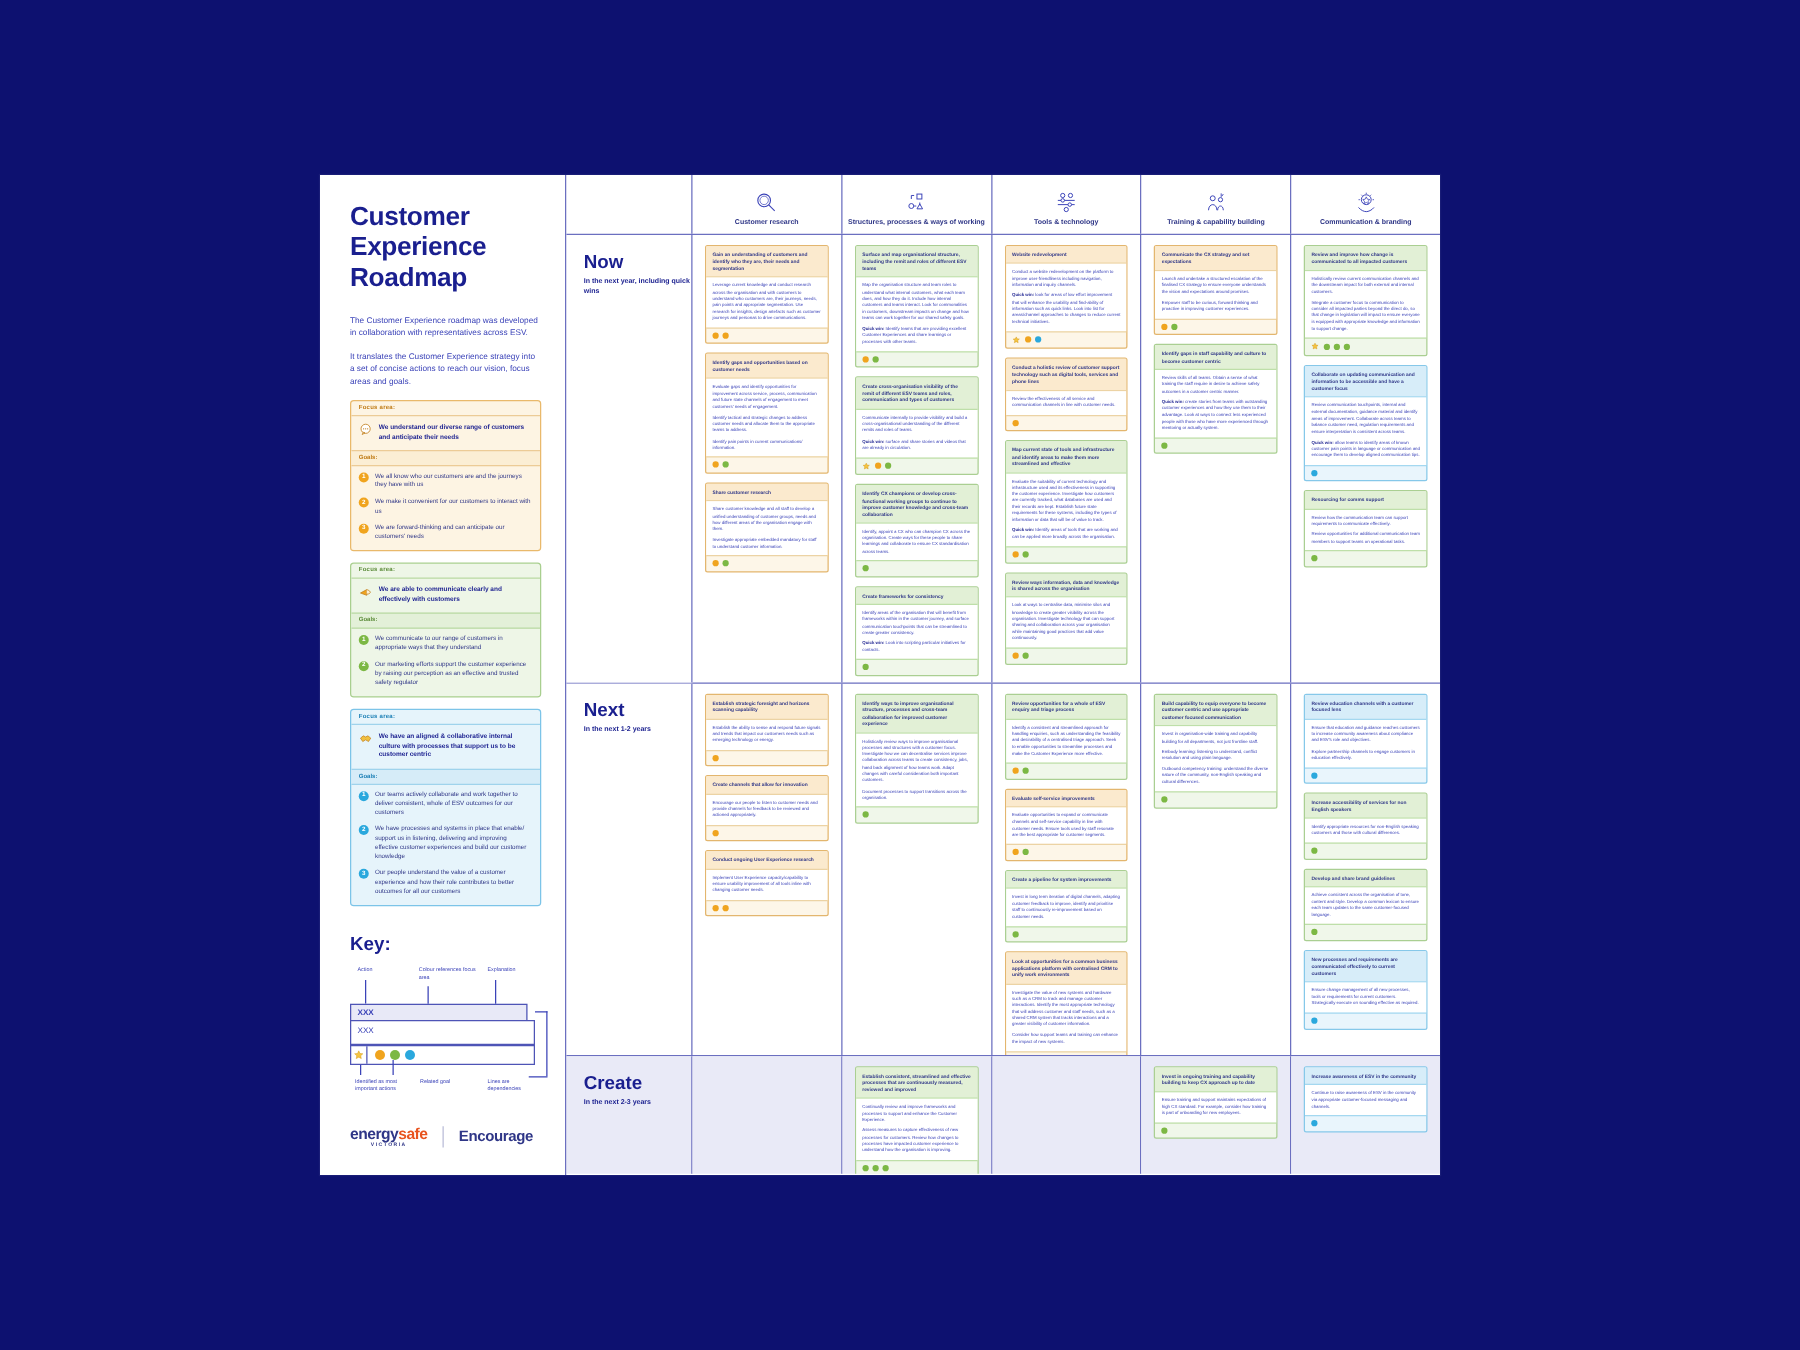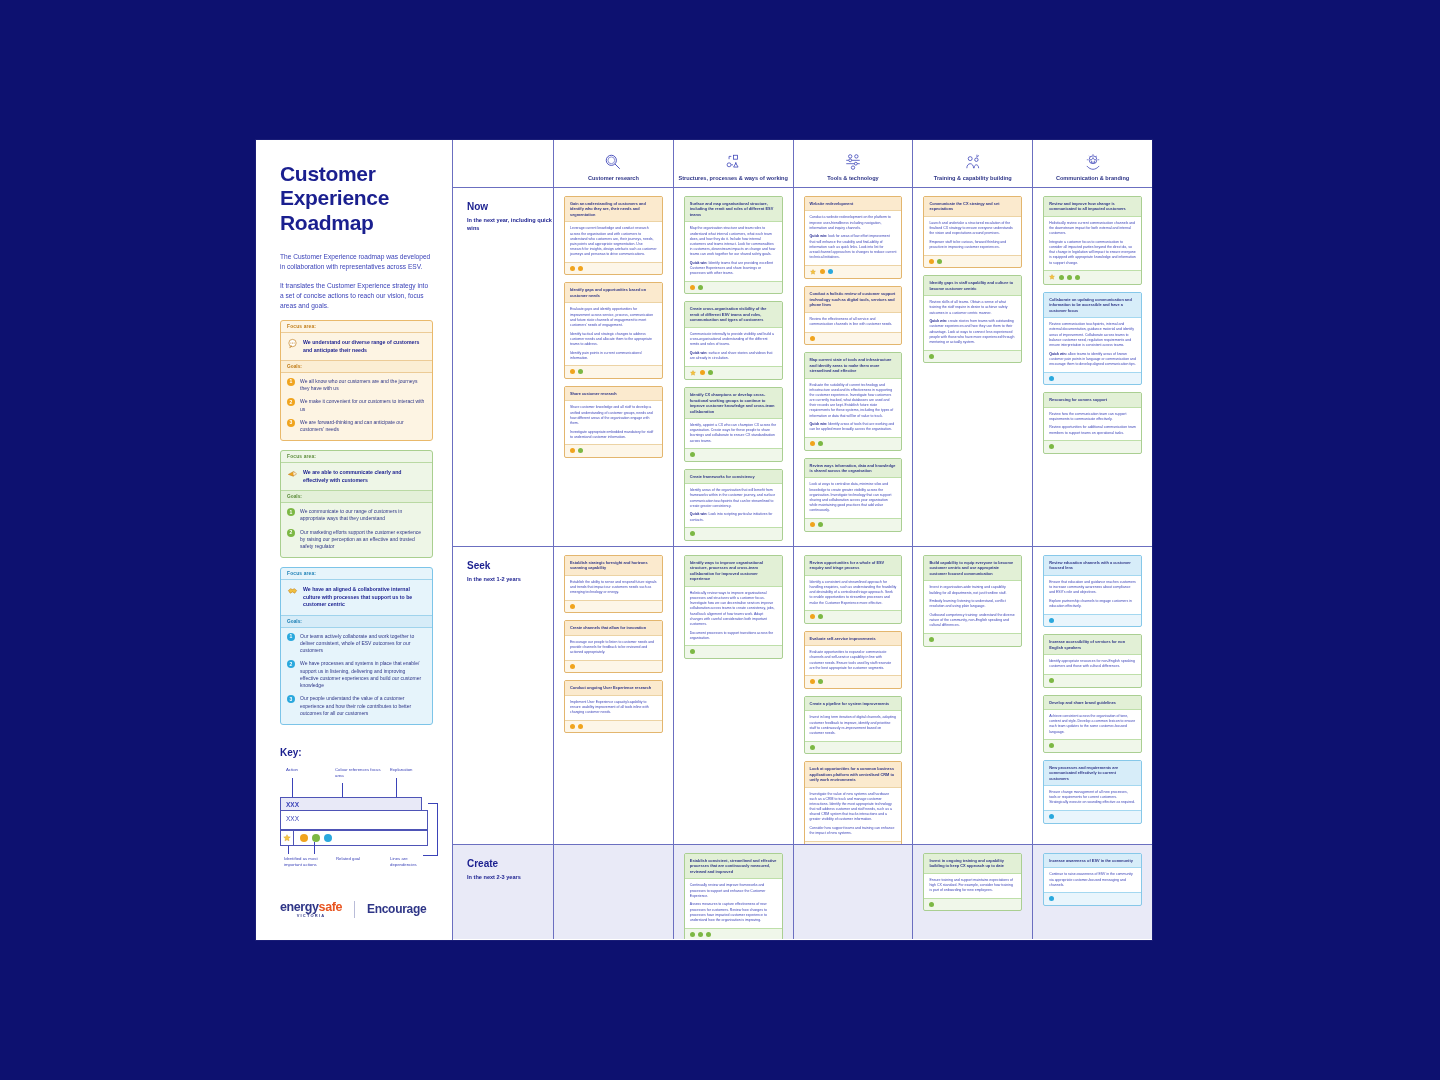--- a/index.html
+++ b/index.html
@@ -56,21 +56,21 @@
     color:#fff; font-size:5px; font-weight:bold;
     display:flex; align-items:center; justify-content:center; line-height:1;
   }
   .fa.orange .goal-num { background:#f0a41e; }
   .fa.green  .goal-num { background:#7cb844; }
   .fa.blue   .goal-num { background:#2aa8dd; }
   .goal-txt { font-size:5px; line-height:1.45; color:#2f3687; }
   .fa-pad-bottom { height:6px; }
 
   
-  #key-title { color:#1a1f8f; font-weight:bold; font-size:10px; margin:22px 0 0 0; }
+  #key-title { color:#1a1f8f; font-weight:bold; font-size:15px; margin:22px 0 0 0; }
   #key-wrap { position:relative; margin-top:9px; height:105px; }
   .key-ann { position:absolute; font-size:4.3px; color:#3b43b8; line-height:1.35; }
   .key-box { position:absolute; left:0; top:30px; width:142px; border:1px solid #4e54b6; background:#e8e9f7; }
   .key-box2{ position:absolute; left:0; top:43px; width:148px; height:20px; border:1px solid #4e54b6; background:#ffffff; }
   .key-box3{ position:absolute; left:0; top:63px; width:148px; height:16px; border:1px solid #4e54b6; background:#ffffff; display:flex; align-items:center; }
   .key-xxx { font-size:6.5px; font-weight:bold; color:#3b43b8; padding:3px 5px; }
   .key-xxx2{ font-size:6.5px; color:#3b43b8; padding:4px 5px; }
   .key-star { width:13px; height:14px; border-right:1px solid #4e54b6; display:flex; align-items:center; justify-content:center; }
   .key-dots { display:flex; gap:4px; padding-left:6px; }
   .kd { width:8px; height:8px; border-radius:50%; }
@@ -102,21 +102,21 @@
   .band:last-child { border-bottom:none; }
   #band-now { height:359px; }
   #band-next { height:298px; }
   #band-future { height:94px; }
   .band-label {
     width:101px; flex:0 0 101px; border-right:1px solid #6b6fc0;
     padding:14px 0 0 14px; background:#fff;
   }
   #band-future .band-label, #band-future .col { background:#e9eaf7; }
   #band-next .col:nth-child(odd), #band-now .col:nth-child(odd) { }
-  .band-title { color:#1a1f8f; font-weight:bold; font-size:10px; line-height:1; }
+  .band-title { color:#1a1f8f; font-weight:bold; font-size:15px; line-height:1; }
   .band-sub { color:#1a1f8f; font-weight:bold; font-size:5.6px; margin-top:5px; line-height:1.35; }
   .col {
     flex:1; border-right:1px solid #6b6fc0; position:relative;
     padding:8px 10px; overflow:hidden;
   }
   .col:last-child { border-right:none; }
 
   
   .card { border:1px solid; border-radius:2px; margin-bottom:7px; position:relative; }
   .card.orange { border-color:#e3b66e; background:#fdf6e8; }
@@ -534,21 +534,21 @@
                 <div class="card-p">Review opportunities for additional communication team members to support teams on operational tasks.</div>
               </div>
         <div class="card-ft">
                 <span class="dot g"></span>
               </div>
       </div>
           </div>
      </div>
         <div class="band" id="band-next">
        <div class="band-label">
-         <div class="band-title">Seek</div>
+         <div class="band-title">Next</div>
          <div class="band-sub">In the next 1-2 years</div>
        </div>
           <div class="col">
             <div class="card orange">
         <div class="card-hd">Establish strategic foresight and horizons scanning capability</div>
         <div class="card-body">
                 <div class="card-p">Establish the ability to sense and respond future signals and trends that impact our customers needs such as emerging technology or energy.</div>
               </div>
         <div class="card-ft">
                 <span class="dot o"></span>

